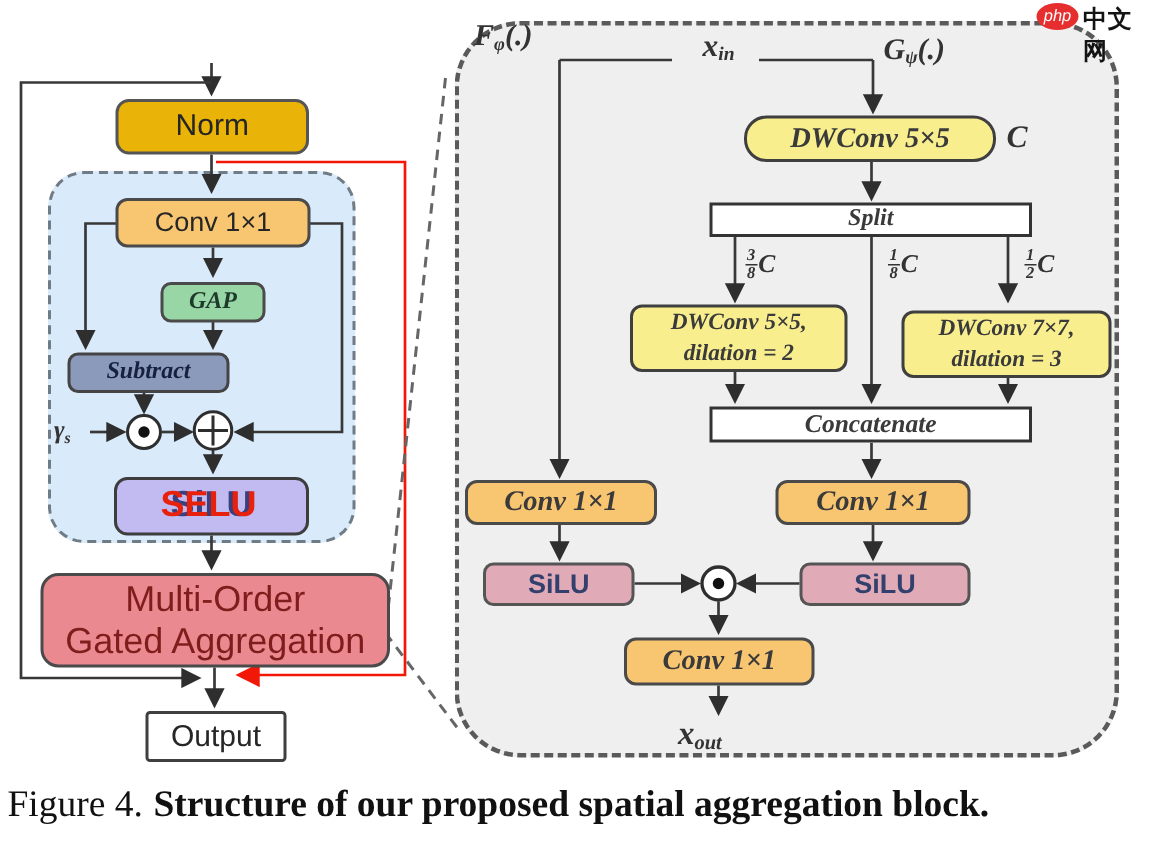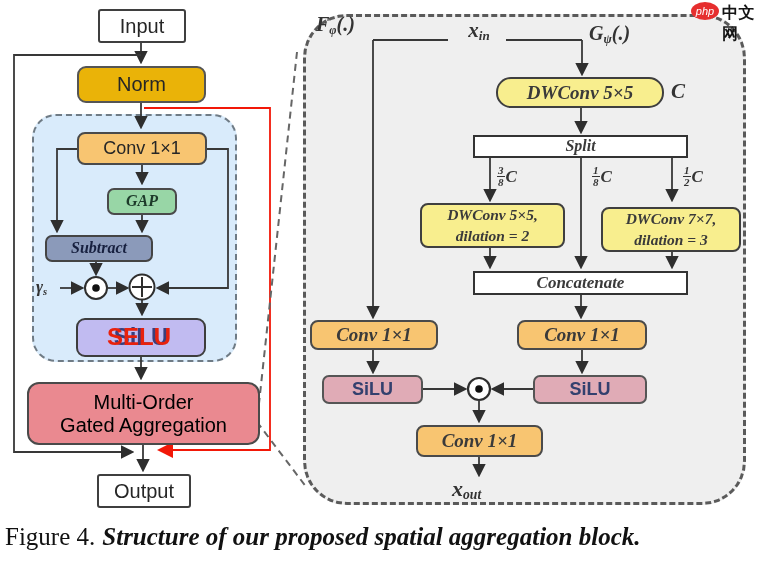--- a/index.html
+++ b/index.html
@@ -19,21 +19,21 @@
   .plain-box{background:#fff;border:2px solid #3f3f3f;border-radius:3px;font-size:20px;}
   .norm-box{background:#eab308;border:2px solid #555;border-radius:9px;font-size:20px;}
   .orange{background:#f8c571;border:2px solid #4a4a4a;border-radius:8px;}
   .yellow{background:#f8ee8e;border:2px solid #3f3f3f;border-radius:8px;}
   .green{background:#98d6a6;border:2px solid #4a4a4a;border-radius:7px;}
   .slate{background:#8b9aba;border:2px solid #444;border-radius:7px;color:#17203f;}
   .purple{background:#c1bbf1;border:2.5px solid #3d3d3d;border-radius:9px;}
   .pink{background:#e0abb6;border:2px solid #555;border-radius:7px;color:#33406e;
         font-weight:bold;font-size:18px;}
   .redbox{background:#ea8990;border:2.5px solid #4a4a4a;border-radius:12px;
-          color:#000000;font-size:20px;}
+          color:#7f1d1d;font-size:24px;}
   .white-bar{background:#fff;border:2px solid #333;}
   .prewrap{white-space:pre-line;}
   
   .mlabel{position:absolute;font-family:"Liberation Serif",serif;font-style:italic;
           font-weight:bold;color:#333;}
   .msub{font-size:62%;vertical-align:-3px;}
   .frac{display:inline-block;text-align:center;font-size:11px;line-height:1.0;
         vertical-align:-4px;margin-right:1px;font-style:italic;font-weight:bold;}
   .frac .num{display:block;border-bottom:1.3px solid #333;padding:0 1px;}
   .frac .den{display:block;}
@@ -45,21 +45,21 @@
   .selu-red{color:#e8210d;transform:translateY(-54%) translateX(-2px) !important;}
   
   .logo-ellipse{left:691px;top:2px;width:28px;height:18px;background:#e62e2e;
       border-radius:50%;display:flex;align-items:center;justify-content:center;
       color:#fff;font-style:italic;font-weight:normal;font-size:11px;}
   .logo-text{left:722px;top:3px;font-weight:bold;font-size:16px;color:#141414;
       letter-spacing:0.5px;}
   
   .caption{left:5px;top:523px;width:762px;font-family:"Liberation Serif",serif;
       font-size:25px;color:#111;}
-  .caption .bold{font-weight:bold;margin-left:7px;font-style:italic;}
+  .caption .bold{font-weight:bold;margin-left:7px;}
   svg.wires{position:absolute;left:0;top:0;z-index:3;pointer-events:none;}
   .node.abs{z-index:4;}
 </style>
 </head>
 <body>
 
 <div id="stage">
 
   <div class="abs gray-panel"></div>
   <div class="abs blue-panel"></div>
@@ -118,23 +118,20 @@
     <g>
       <circle cx="142" cy="287" r="12.5" fill="#fff" stroke="#2e2e2e" stroke-width="2"></circle>
       <path d="M142,277 V297 M132,287 H152" stroke="#2e2e2e" stroke-width="2" fill="none"></path>
     </g>
     <g>
       <circle cx="479" cy="389" r="11" fill="#fff" stroke="#2e2e2e" stroke-width="2.2"></circle>
       <circle cx="479" cy="389" r="3.8" fill="#111"></circle>
     </g>
   </svg>
 
-  <div class="abs node plain-box sans" style="left:98px;top:9px;width:88px;height:34px;">
-    <span>Input</span>
-  </div>
 
   <div class="abs node norm-box sans" style="left:77px;top:66px;width:129px;height:37px;">
     <span>Norm</span>
   </div>
 
   <div class="abs node orange sans" style="left:77px;top:132px;width:130px;height:33px;font-size:18px;">
     <span>Conv 1×1</span>
   </div>
 
   <div class="abs node green mathit" style="left:107px;top:188px;width:70px;height:27px;font-size:16px;color:#1d3a2a;justify-content:center;">

